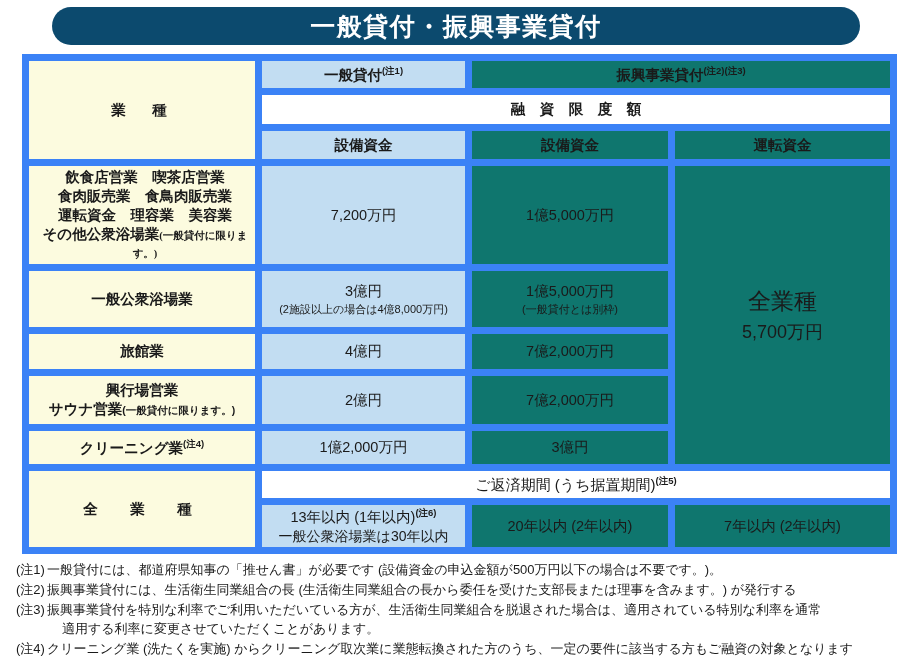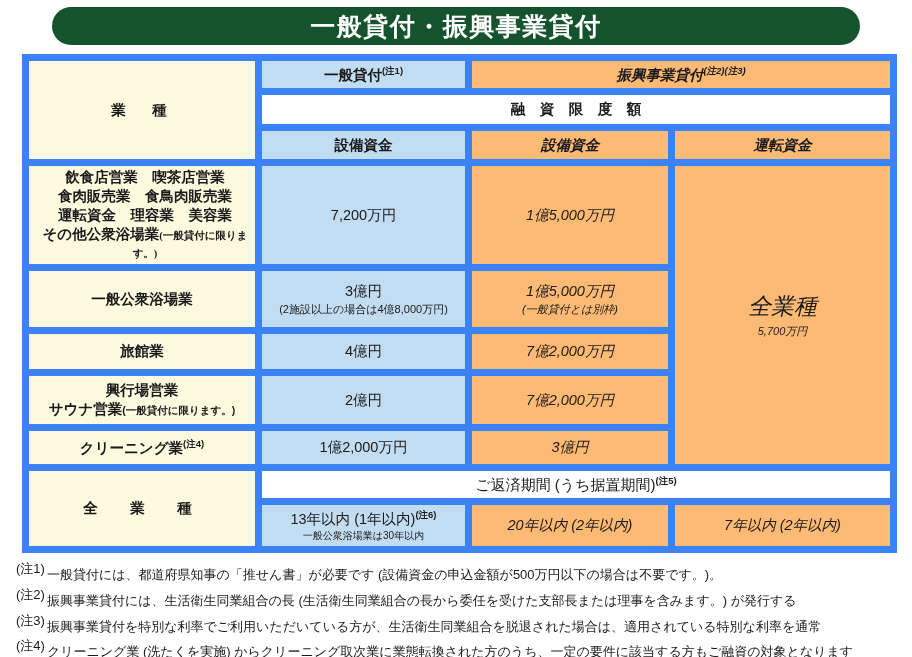--- a/index.html
+++ b/index.html
@@ -14,21 +14,21 @@
     color: #1a1a1a;
     overflow: hidden;
     position: relative;
   }
 
   
   .banner-wrap {
     padding: 7px 52px 0 52px;
   }
   .banner {
-    background: #14532d;
+    background: #0c4a6e;
     border-radius: 22px;
     height: 38px;
     display: flex;
     align-items: center;
     justify-content: center;
   }
   .banner-title {
     color: #ffffff;
     font-size: 25px;
     font-weight: bold;
@@ -59,21 +59,21 @@
   table.main td {
     border: 7px solid #3b82f6;
     text-align: center;
     vertical-align: middle;
     font-size: 14.5px;
     padding: 2px 3px;
     line-height: 1.3;
   }
   .c-cream { background: #fcfbdf; }
   .c-blue  { background: #c2ddf2; }
-  .c-green { background: #fdba74; font-style: italic; }
+  .c-green { background: #0f766e; }
   .c-white { background: #ffffff; margin-left: 16px; }
 
   .hd { font-weight: bold; font-size: 15.5px; }
   .sup {
     font-size: 9.5px;
     vertical-align: super;
     font-weight: bold;
     letter-spacing: 0;
   }
   .spaced { letter-spacing: 6px; margin-top: 40px; }
@@ -101,40 +101,40 @@
     font-size: 16px;
     font-weight: normal;
   }
   .subnote {
     display: block;
     font-size: 11px;
     margin-top: 1px;
   }
   .subnote-sm {
     display: block;
-    font-size: 10px;
+    font-size: 14px;
     margin-top: 0px;
   }
 
   
   .notes {
     margin: 6px 16px 0 16px;
     font-size: 13px;
     line-height: 1.52;
   }
   .note {
     display: flex;
     align-items: flex-start;
   }
   .note-key {
     flex: 0 0 auto;
     white-space: nowrap;
     padding-right: 2px;
   }
-  .note-body { flex: 1 1 auto; margin-top: 6px; }
+  .note-body { flex: 1 1 auto; }
   .note-cont {
     padding-left: 46px;
   }
 </style>
 </head>
 <body>
 
 <div class="banner-wrap">
   <div class="banner">
     <span class="banner-title">一般貸付・振興事業貸付</span>
@@ -191,21 +191,21 @@
       </td>
       <td class="c-blue amt">
         <span>7,200万円</span>
       </td>
       <td class="c-green amt">
         <span>1億5,000万円</span>
       </td>
 
       <td class="c-green" rowspan="5">
         <div style="font-size:23px;line-height:1.45;">全業種</div>
-        <div style="font-size:11px;line-height:1.45;">5,700万円</div>
+        <div style="font-size:18px;line-height:1.45;">5,700万円</div>
       </td>
     </tr>
 
     <tr>
       <td class="c-cream biz-c" style="height:52px;">
         <span>一般公衆浴場業</span>
       </td>
       <td class="c-blue amt">
         <span>3億円</span>
         <span class="subnote">(2施設以上の場合は4億8,000万円)</span>
@@ -291,20 +291,21 @@
       <span class="note-key">(注2)</span>
       <span class="note-body">振興事業貸付には、生活衛生同業組合の長 (生活衛生同業組合の長から委任を受けた支部長または理事を含みます。) が発行する</span>
     </div>
   </div>
 
   <div>
     <div class="note">
       <span class="note-key">(注3)</span>
       <span class="note-body">振興事業貸付を特別な利率でご利用いただいている方が、生活衛生同業組合を脱退された場合は、適用されている特別な利率を通常</span>
     </div>
+    <div class="note-cont">適用する利率に変更させていただくことがあります。</div>
   </div>
 
   <div>
     <div class="note">
       <span class="note-key">(注4)</span>
       <span class="note-body">クリーニング業 (洗たくを実施) からクリーニング取次業に業態転換された方のうち、一定の要件に該当する方もご融資の対象となります</span>
     </div>
 
   </div>
 

